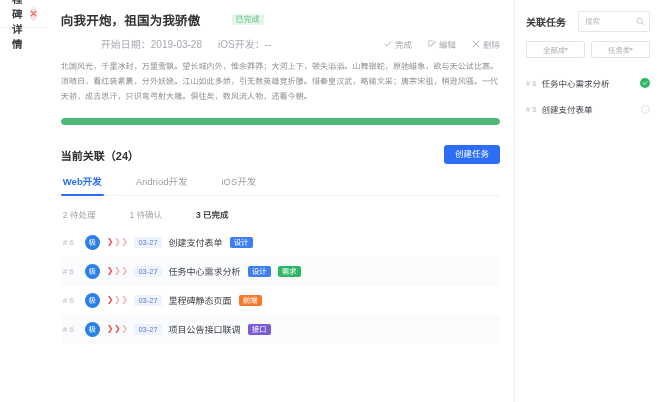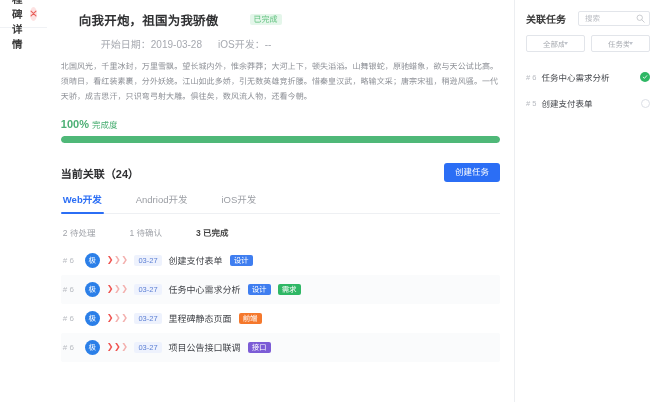--- a/index.html
+++ b/index.html
@@ -76,21 +76,20 @@
   .ms-title-row {
     display: flex;
     align-items: center;
     gap: 7px;
   }
   .ms-title {
     font-size: 12.5px;
     font-weight: bold;
     color: #303133;
     letter-spacing: .2px;
-    margin-left: 18px;
   }
   .ms-badge {
     font-size: 8px;
     color: #5ec07c;
     background: #e4f6ea;
     border-radius: 2px;
     padding: 1.5px 4px;
     line-height: 1;
     white-space: nowrap;
     margin-left: 24px;
@@ -311,21 +310,21 @@
     gap: 6px;
   }
   .side-title {
     font-size: 10px;
     font-weight: bold;
     color: #3a3a3a;
     white-space: nowrap;
   }
   .search-box {
     flex: 1 1 auto;
-    height: 15px;
+    height: 21px;
     border: 1px solid #e2e5ea;
     border-radius: 2px;
     display: flex;
     align-items: center;
     padding: 0 4px;
     box-sizing: border-box;
     max-width: 72px;
   }
   .search-box input {
     border: none;
@@ -426,29 +425,46 @@
         <div class="ms-title-row">
           <div class="ms-title">向我开炮，祖国为我骄傲</div>
           <div class="ms-badge">已完成</div>
         </div>
 
         <div class="ms-meta-row">
           <div class="ms-dates">
             <span>开始日期：2019-03-28</span>
             <span>iOS开发：--</span>
           </div>
+          <div class="ms-actions">
+            <div class="ms-action">
+              <svg width="8" height="8" viewBox="0 0 10 10">
+                <path d="M1.5 5.2 L3.8 7.5 L8.5 2.2" stroke="#a6a9b0" stroke-width="1.1" fill="none" stroke-linecap="round" stroke-linejoin="round"></path>
+              </svg>
+              <span>完成</span>
+            </div>
+            <div class="ms-action">
+              <svg width="8" height="8" viewBox="0 0 10 10">
+                <path d="M1 9 L1 1 L6 1 M3.2 7 L8.6 1.6 L9.4 2.4 L4 7.8 Z" stroke="#a6a9b0" stroke-width="0.9" fill="none" stroke-linejoin="round"></path>
+              </svg>
+              <span>编辑</span>
+            </div>
+            <div class="ms-action">
+              <svg width="8" height="8" viewBox="0 0 10 10">
+                <path d="M1.6 1.6 L8.4 8.4 M8.4 1.6 L1.6 8.4" stroke="#a6a9b0" stroke-width="1.1" stroke-linecap="round"></path>
+              </svg>
+              <span>删除</span>
+            </div>
+          </div>
         </div>
 
         <div class="ms-desc">北国风光，千里冰封，万里雪飘。望长城内外，惟余莽莽；大河上下，顿失滔滔。山舞银蛇，原驰蜡象，欲与天公试比高。须晴日，看红装素裹，分外妖娆。江山如此多娇，引无数英雄竞折腰。惜秦皇汉武，略输文采；唐宗宋祖，稍逊风骚。一代天骄，成吉思汗，只识弯弓射大雕。俱往矣，数风流人物，还看今朝。</div>
       </div>
 
       <div class="progress-wrap">
-        <div class="progress-label">
-          <span class="pct">100%</span><span class="txt">完成度</span>
-        </div>
         <div class="progress-track">
           <div class="progress-fill" id="progress-fill" style="width: 100%; background: rgb(79, 184, 120);"></div>
         </div>
       </div>
 
       <div class="rel-head">
         <div class="rel-title">当前关联（24）</div>
         <button class="create-task-btn">创建任务</button>
       </div>
 

